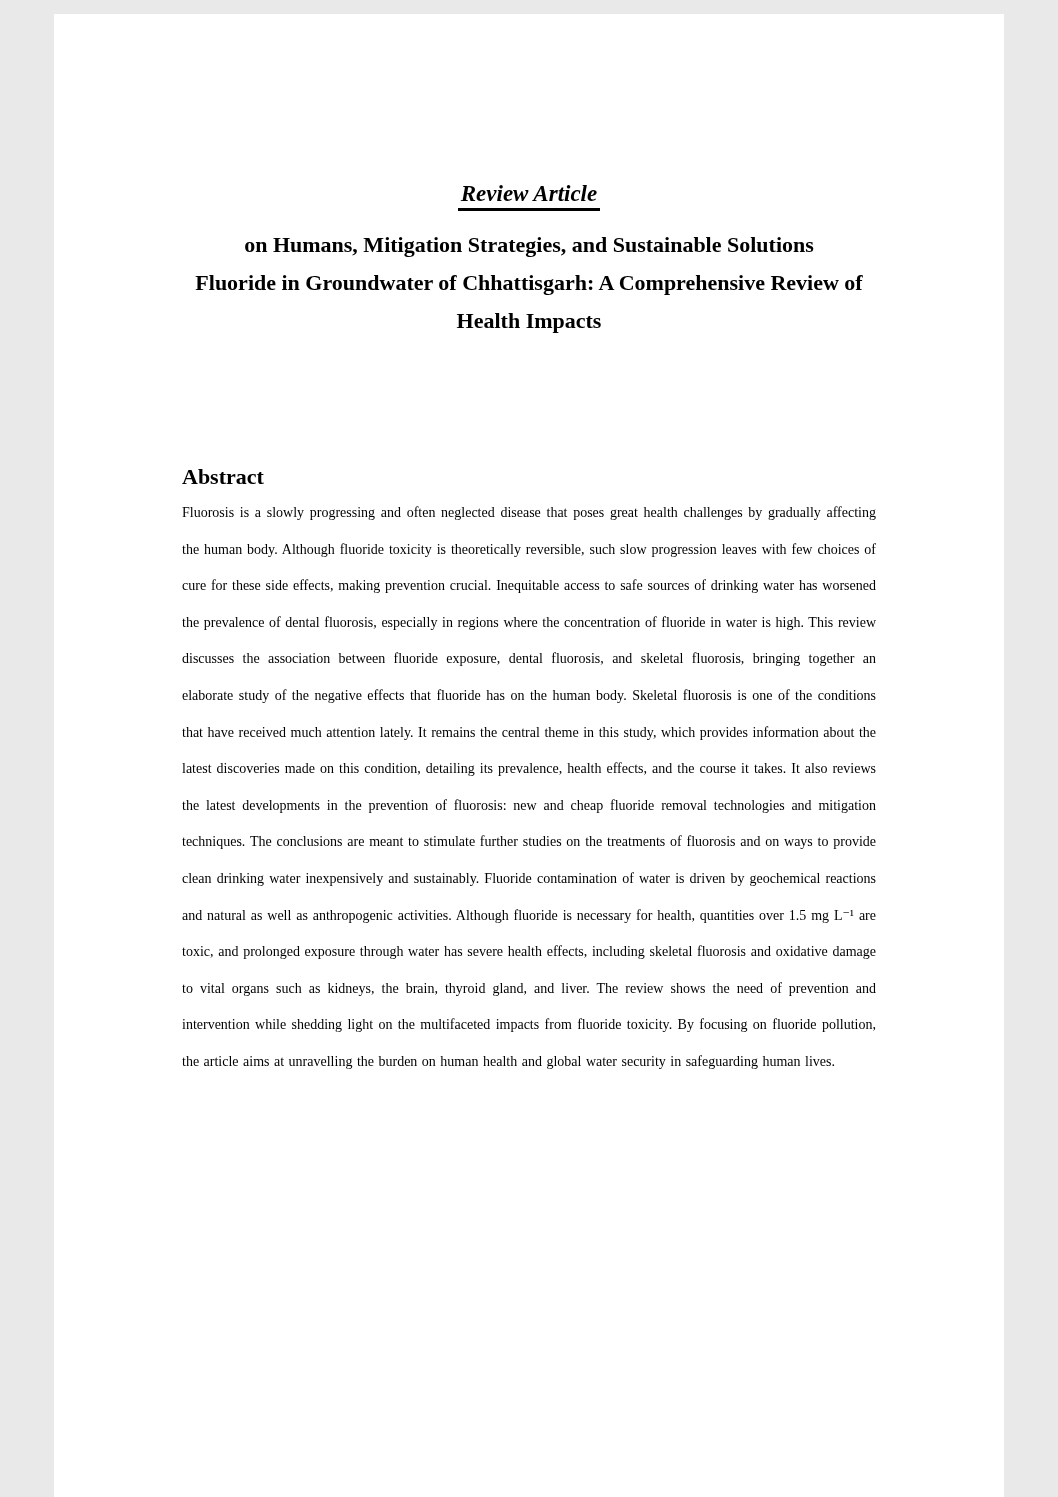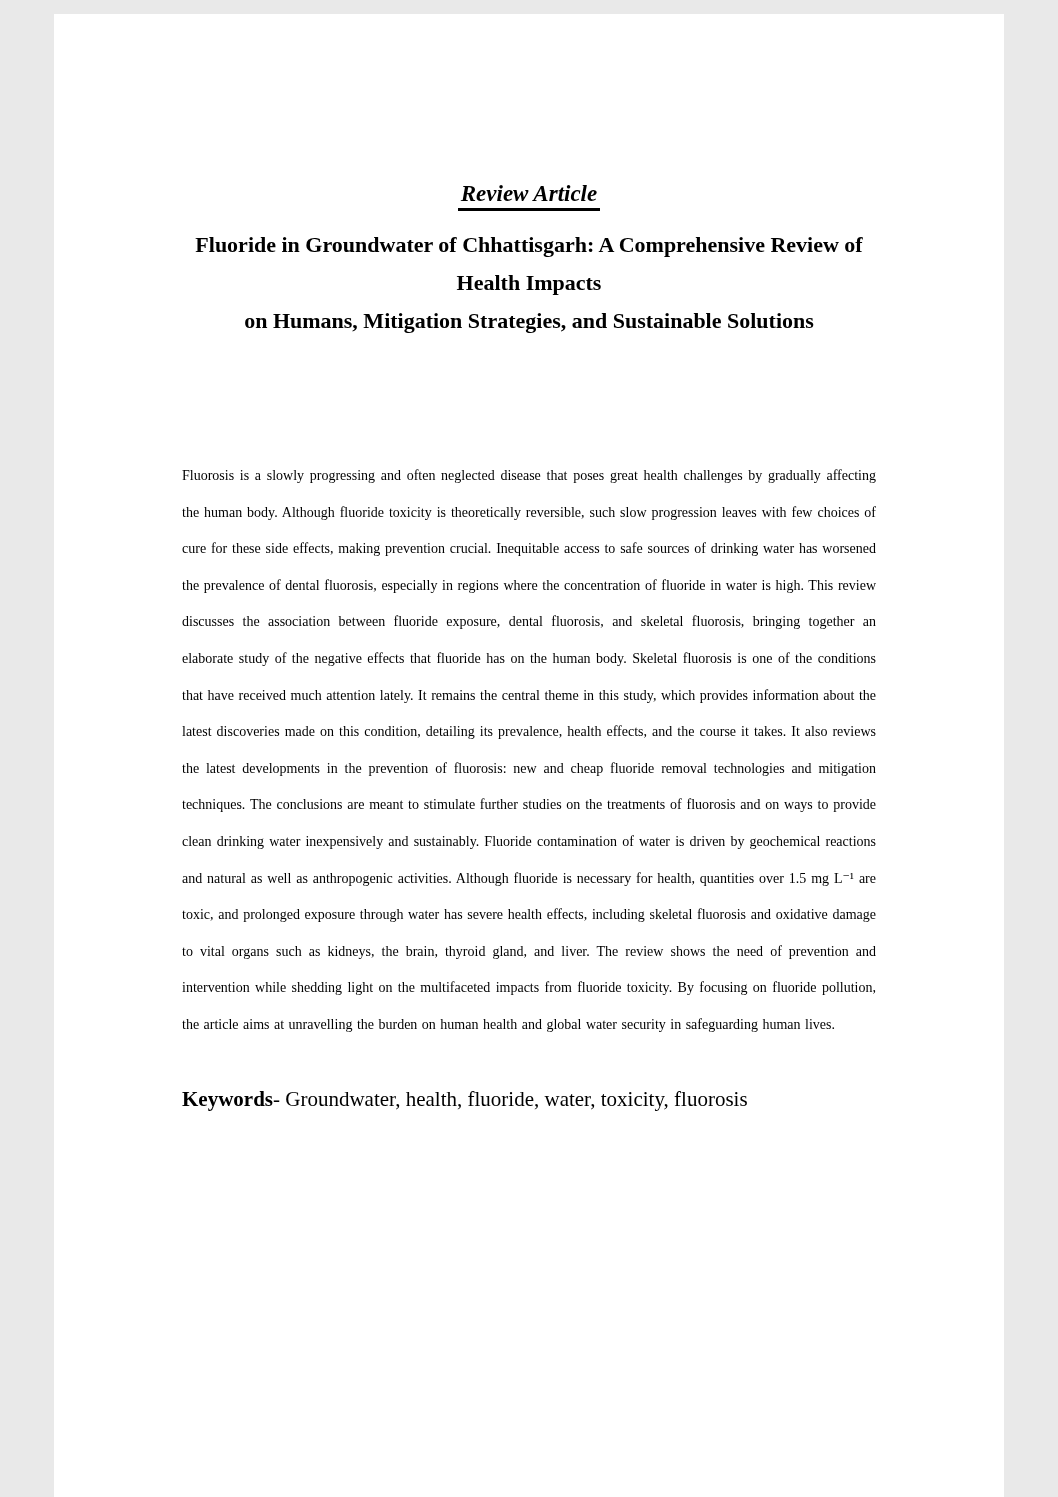--- a/index.html
+++ b/index.html
@@ -66,26 +66,24 @@
 <body>
 
 <div class="page">
   <div class="content">
 
     <div class="article-type-wrap">
       <span class="article-type">Review Article</span>
     </div>
 
     <h1 class="paper-title">
+      <span class="title-line">on Humans, Mitigation Strategies, and Sustainable Solutions</span>
       <span class="title-line">Fluoride in Groundwater of Chhattisgarh: A Comprehensive Review of Health Impacts</span>
-      <span class="title-line">on Humans, Mitigation Strategies, and Sustainable Solutions</span>
     </h1>
 
     <div class="abstract-section">
+      <h2 class="abstract-heading">Abstract</h2>
       <p class="abstract-text">Fluorosis is a slowly progressing and often neglected disease that poses great health challenges by gradually affecting the human body. Although fluoride toxicity is theoretically reversible, such slow progression leaves with few choices of cure for these side effects, making prevention crucial. Inequitable access to safe sources of drinking water has worsened the prevalence of dental fluorosis, especially in regions where the concentration of fluoride in water is high. This review discusses the association between fluoride exposure, dental fluorosis, and skeletal fluorosis, bringing together an elaborate study of the negative effects that fluoride has on the human body. Skeletal fluorosis is one of the conditions that have received much attention lately. It remains the central theme in this study, which provides information about the latest discoveries made on this condition, detailing its prevalence, health effects, and the course it takes. It also reviews the latest developments in the prevention of fluorosis: new and cheap fluoride removal technologies and mitigation techniques. The conclusions are meant to stimulate further studies on the treatments of fluorosis and on ways to provide clean drinking water inexpensively and sustainably. Fluoride contamination of water is driven by geochemical reactions and natural as well as anthropogenic activities. Although fluoride is necessary for health, quantities over 1.5 mg L⁻¹ are toxic, and prolonged exposure through water has severe health effects, including skeletal fluorosis and oxidative damage to vital organs such as kidneys, the brain, thyroid gland, and liver. The review shows the need of prevention and intervention while shedding light on the multifaceted impacts from fluoride toxicity. By focusing on fluoride pollution, the article aims at unravelling the burden on human health and global water security in safeguarding human lives.</p>
     </div>
 
-    <div class="keywords-line">
-      <span class="keywords-label">Keywords</span><span>- Groundwater, health, fluoride, water, toxicity, fluorosis</span>
-    </div>
 
   </div>
 </div>
 
 </body></html>

